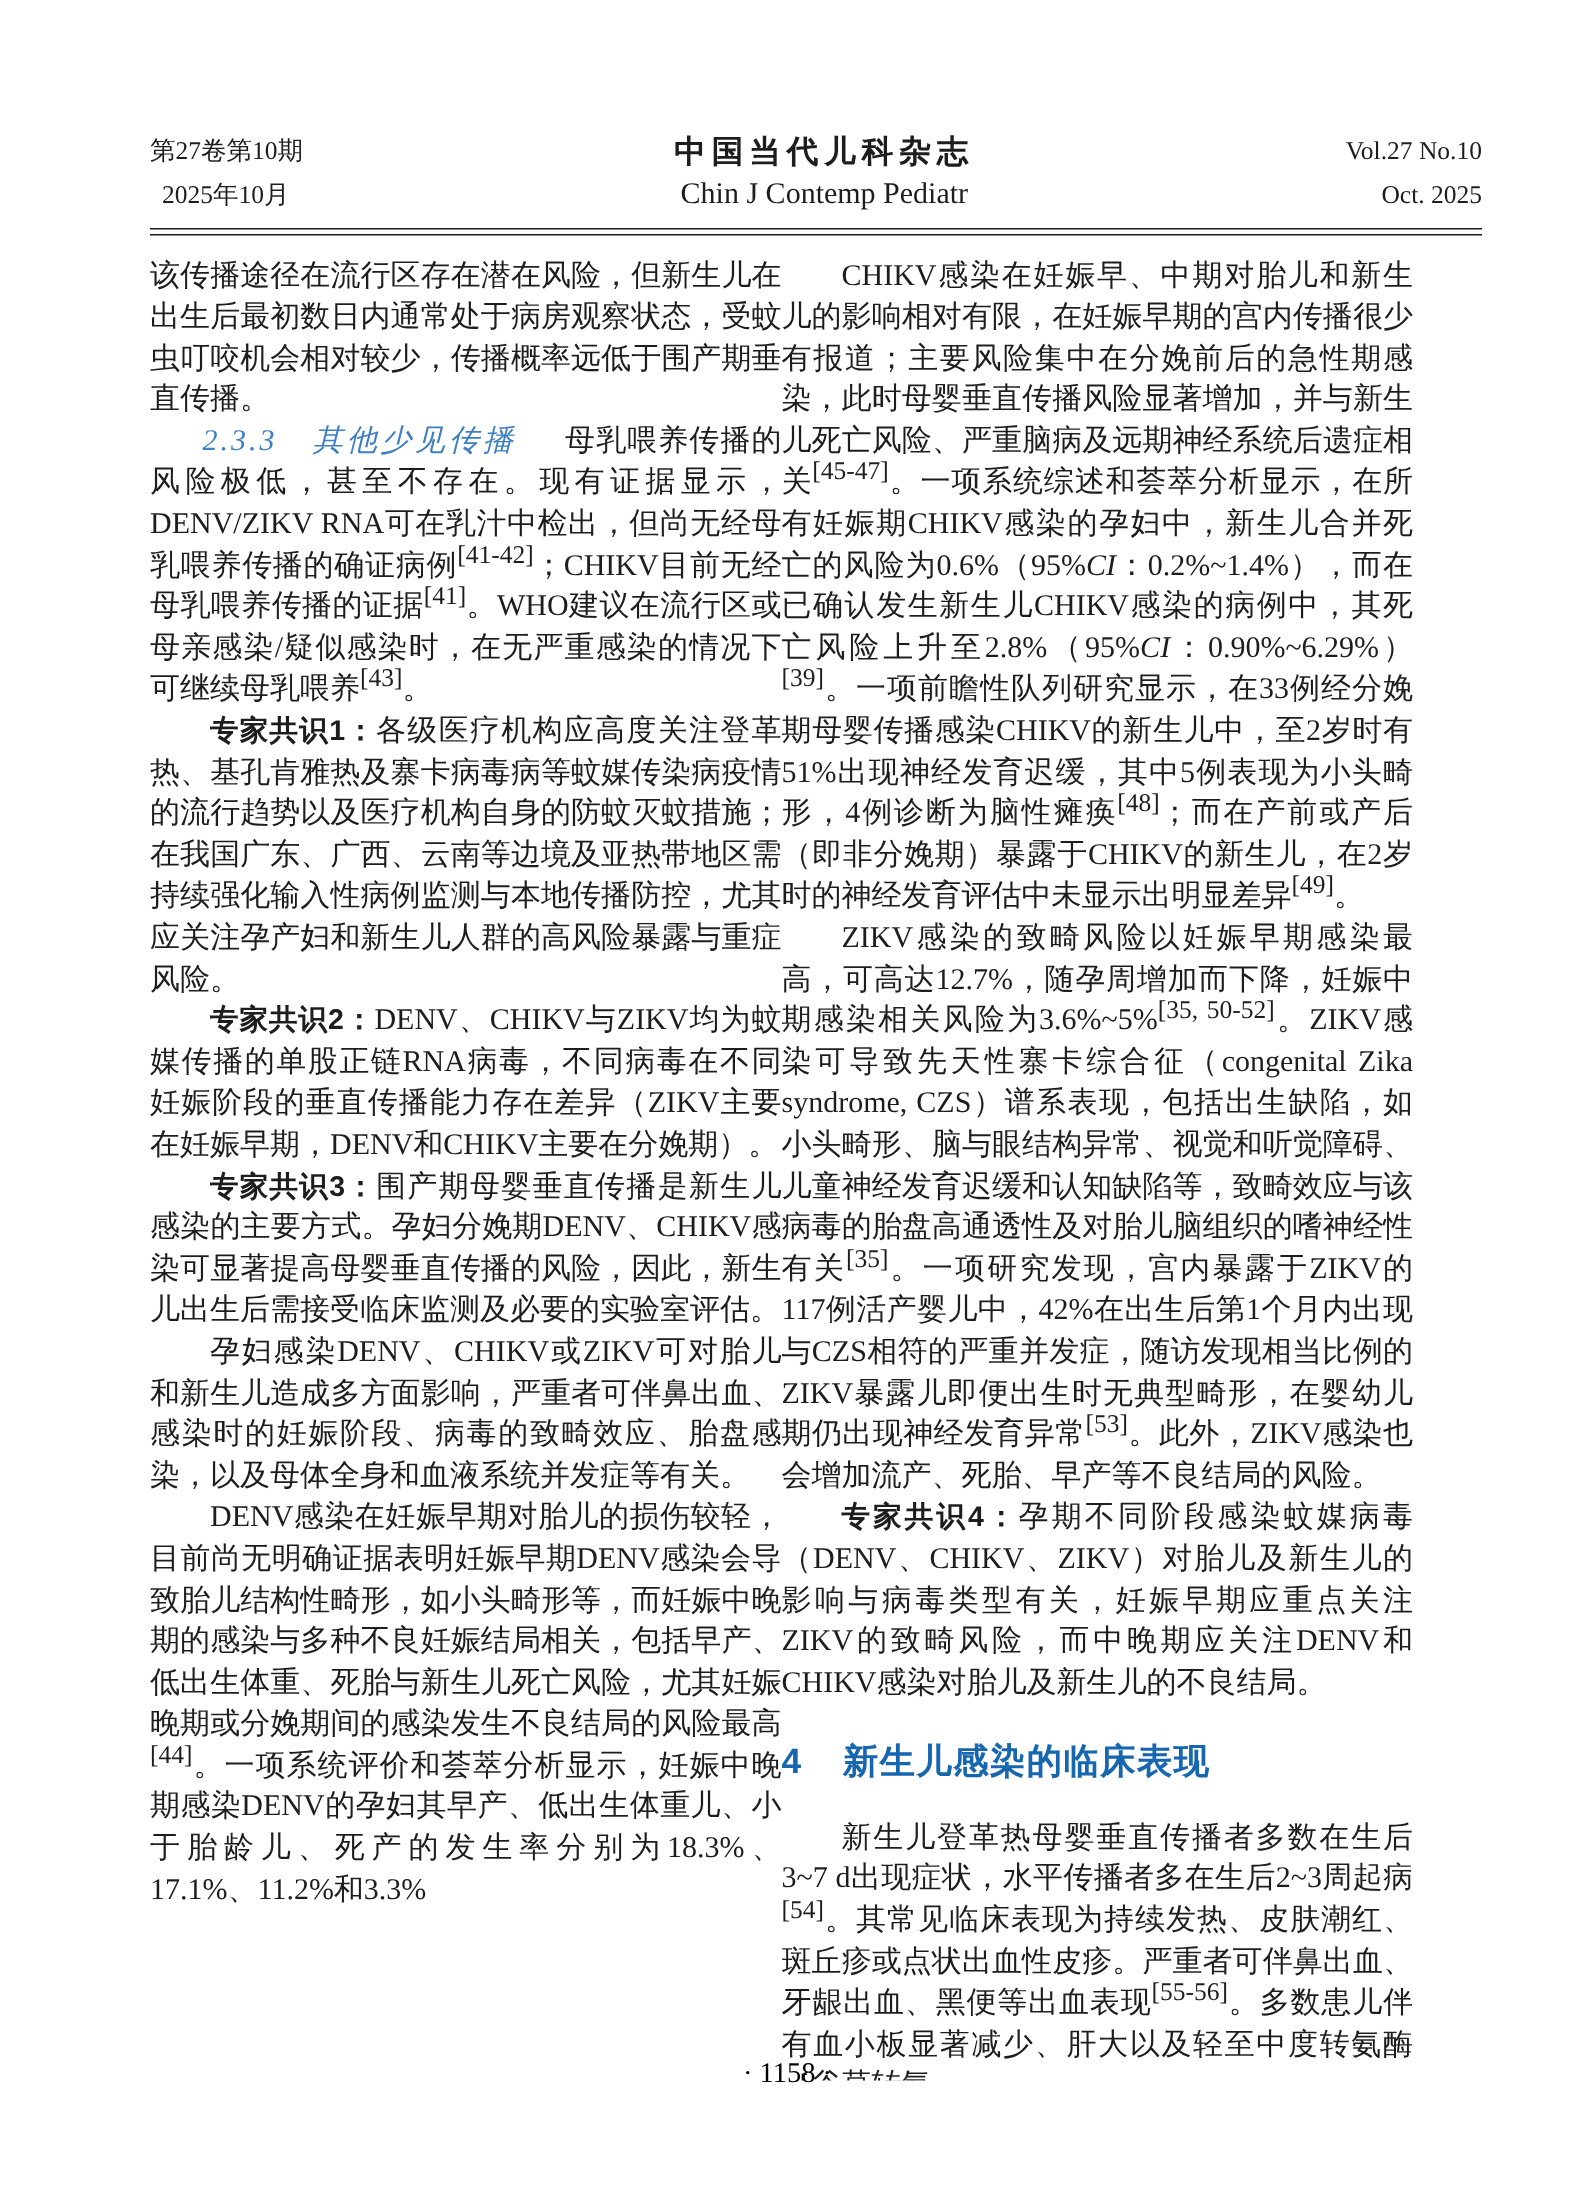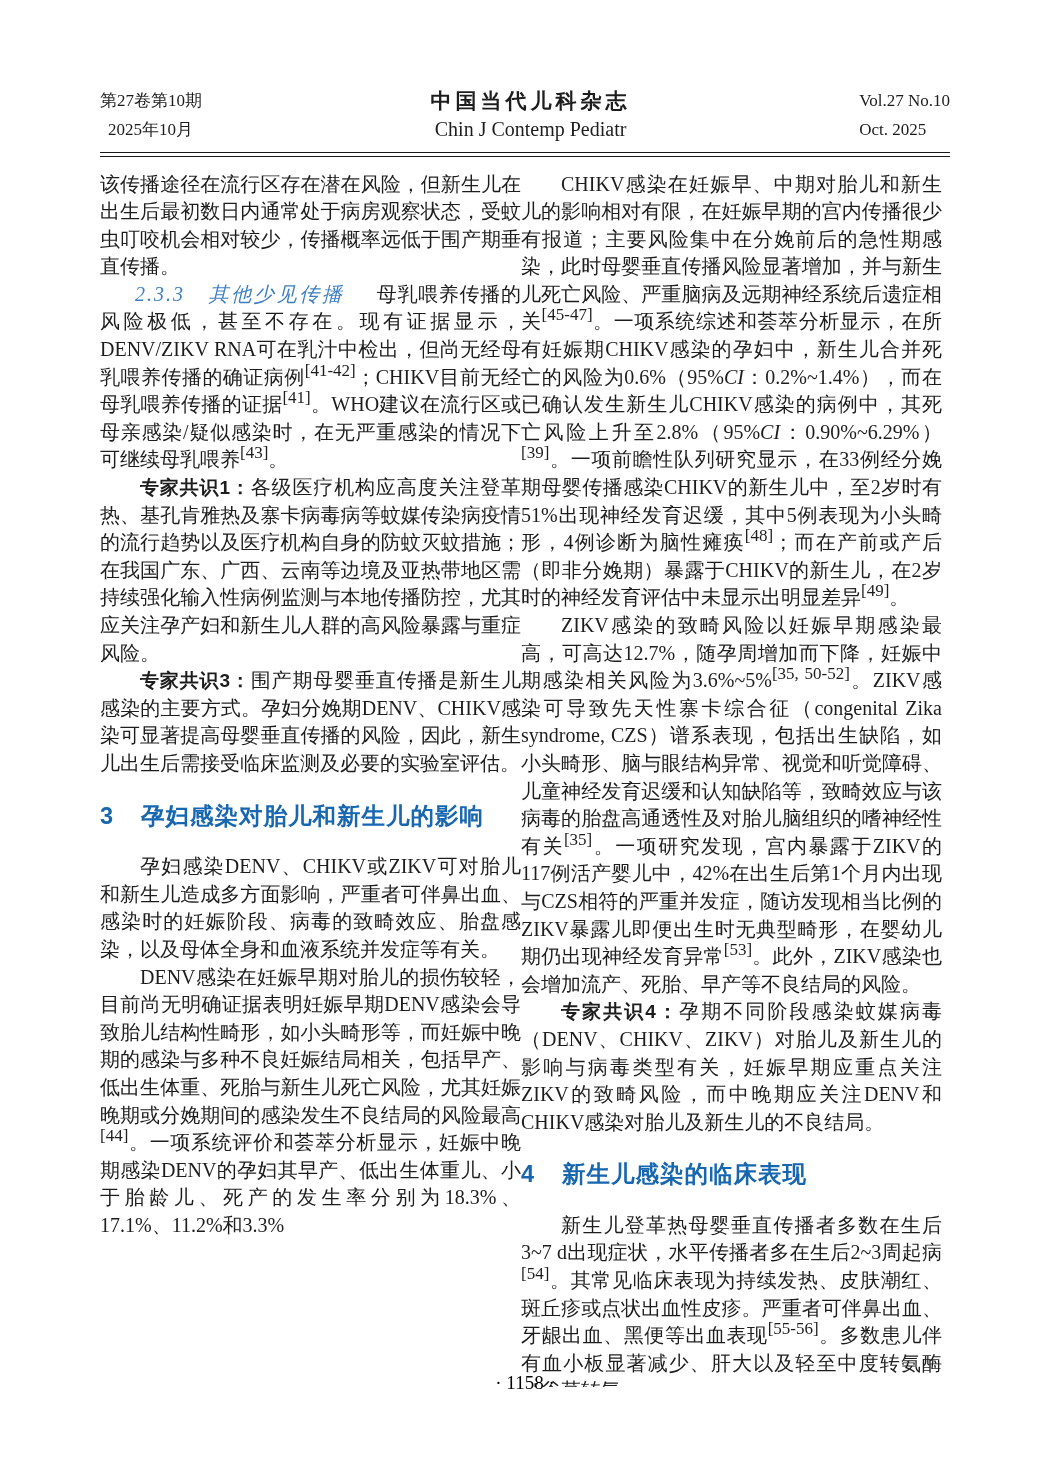--- a/index.html
+++ b/index.html
@@ -6,25 +6,25 @@
     --blue:#1766b0;
     --subblue:#3d7fc2;
     --text:#1d1d1d;
   }
   *{box-sizing:border-box;}
   html,body{margin:0;padding:0;}
   body{
     width:1050px;height:1473px;background:#ffffff;overflow:hidden;
     font-family:"Liberation Serif","DejaVu Serif",serif;color:var(--text);
   }
-  .page{position:relative;width:1050px;height:1134px;padding:86px 100px 0 100px;}
+  .page{position:relative;width:1050px;height:1134px;padding:86px 62px 0 100px;}
   
   .hdr{display:flex;justify-content:space-between;align-items:flex-start;}
   .hdr-side{font-size:17px;line-height:29px;}
-  .hdr-side.right{text-align:left;}
+  .hdr-side.right{text-align:right;}
   .hdr-side .l2{padding-left:8px;}
   .hdr-center{text-align:center;}
   .hdr-center .cn{font-size:21px;font-weight:bold;letter-spacing:4px;line-height:30px;}
   .hdr-center .en{font-size:20px;line-height:27px;}
   .rule{margin-top:8px;height:4.5px;border-top:1.8px solid #1a1a1a;border-bottom:1.2px solid #1a1a1a;}
   
   .cols{display:flex;margin-top:14px;height:1216px;overflow:hidden;}
   .col{width:421px;font-size:20px;line-height:27.6px;text-align:justify;}
   .col p{margin:0;}
   .col p.indent{text-indent:2em;}
@@ -61,22 +61,22 @@
     </div>
   </div>
 
   <div class="rule"></div>
 
   <div class="cols">
     <div class="col" id="col-left">
         <p><span>该传播途径在流行区存在潜在风险，但新生儿在出生后最初数日内通常处于病房观察状态，受蚊虫叮咬机会相对较少，传播概率远低于围产期垂直传播。</span></p>
         <p><span class="hsub">2.3.3　其他少见传播</span><span>母乳喂养传播的风险极低，甚至不存在。现有证据显示，DENV/ZIKV RNA可在乳汁中检出，但尚无经母乳喂养传播的确证病例</span><sup class="ref">[41-42]</sup><span>；CHIKV目前无经母乳喂养传播的证据</span><sup class="ref">[41]</sup><span>。WHO建议在流行区或母亲感染/疑似感染时，在无严重感染的情况下可继续母乳喂养</span><sup class="ref">[43]</sup><span>。</span></p>
         <p class="indent"><b class="lead">专家共识1：</b><span>各级医疗机构应高度关注登革热、基孔肯雅热及寨卡病毒病等蚊媒传染病疫情的流行趋势以及医疗机构自身的防蚊灭蚊措施；在我国广东、广西、云南等边境及亚热带地区需持续强化输入性病例监测与本地传播防控，尤其应关注孕产妇和新生儿人群的高风险暴露与重症风险。</span></p>
+        <p class="indent"><b class="lead">专家共识2：</b><span>DENV、CHIKV与ZIKV均为蚊媒传播的单股正链RNA病毒，不同病毒在不同妊娠阶段的垂直传播能力存在差异（ZIKV主要在妊娠早期，DENV和CHIKV主要在分娩期）。</span></p>
         <p class="indent"><b class="lead">专家共识3：</b><span>围产期母婴垂直传播是新生儿感染的主要方式。孕妇分娩期DENV、CHIKV感染可显著提高母婴垂直传播的风险，因此，新生儿出生后需接受临床监测及必要的实验室评估。</span></p>
-        <h2><span class="num">3</span><span>孕妇感染对胎儿和新生儿的影响</span></h2>
         <p class="indent"><span>孕妇感染DENV、CHIKV或ZIKV可对胎儿和新生儿造成多方面影响，严重者可伴鼻出血、感染时的妊娠阶段、病毒的致畸效应、胎盘感染，以及母体全身和血液系统并发症等有关。</span></p>
         <p class="indent"><span>DENV感染在妊娠早期对胎儿的损伤较轻，目前尚无明确证据表明妊娠早期DENV感染会导致胎儿结构性畸形，如小头畸形等，而妊娠中晚期的感染与多种不良妊娠结局相关，包括早产、低出生体重、死胎与新生儿死亡风险，尤其妊娠晚期或分娩期间的感染发生不良结局的风险最高</span><sup class="ref">[44]</sup><span>。一项系统评价和荟萃分析显示，妊娠中晚期感染DENV的孕妇其早产、低出生体重儿、小于胎龄儿、死产的发生率分别为18.3%、17.1%、11.2%和3.3%</span></p>
       </div>
     <div class="col" id="col-right">
         <p class="indent"><span>CHIKV感染在妊娠早、中期对胎儿和新生儿的影响相对有限，在妊娠早期的宫内传播很少有报道；主要风险集中在分娩前后的急性期感染，此时母婴垂直传播风险显著增加，并与新生儿死亡风险、严重脑病及远期神经系统后遗症相关</span><sup class="ref">[45-47]</sup><span>。一项系统综述和荟萃分析显示，在所有妊娠期CHIKV感染的孕妇中，新生儿合并死亡的风险为0.6%（95%</span><i class="it">CI</i><span>：0.2%~1.4%），而在已确认发生新生儿CHIKV感染的病例中，其死亡风险上升至2.8%（95%</span><i class="it">CI</i><span>：0.90%~6.29%）</span><sup class="ref">[39]</sup><span>。一项前瞻性队列研究显示，在33例经分娩期母婴传播感染CHIKV的新生儿中，至2岁时有51%出现神经发育迟缓，其中5例表现为小头畸形，4例诊断为脑性瘫痪</span><sup class="ref">[48]</sup><span>；而在产前或产后（即非分娩期）暴露于CHIKV的新生儿，在2岁时的神经发育评估中未显示出明显差异</span><sup class="ref">[49]</sup><span>。</span></p>
         <p class="indent"><span>ZIKV感染的致畸风险以妊娠早期感染最高，可高达12.7%，随孕周增加而下降，妊娠中期感染相关风险为3.6%~5%</span><sup class="ref">[35, 50-52]</sup><span>。ZIKV感染可导致先天性寨卡综合征（congenital Zika syndrome, CZS）谱系表现，包括出生缺陷，如小头畸形、脑与眼结构异常、视觉和听觉障碍、儿童神经发育迟缓和认知缺陷等，致畸效应与该病毒的胎盘高通透性及对胎儿脑组织的嗜神经性有关</span><sup class="ref">[35]</sup><span>。一项研究发现，宫内暴露于ZIKV的117例活产婴儿中，42%在出生后第1个月内出现与CZS相符的严重并发症，随访发现相当比例的ZIKV暴露儿即便出生时无典型畸形，在婴幼儿期仍出现神经发育异常</span><sup class="ref">[53]</sup><span>。此外，ZIKV感染也会增加流产、死胎、早产等不良结局的风险。</span></p>
         <p class="indent"><b class="lead">专家共识4：</b><span>孕期不同阶段感染蚊媒病毒（DENV、CHIKV、ZIKV）对胎儿及新生儿的影响与病毒类型有关，妊娠早期应重点关注ZIKV的致畸风险，而中晚期应关注DENV和CHIKV感染对胎儿及新生儿的不良结局。</span></p>
         <h2><span class="num">4</span><span>新生儿感染的临床表现</span></h2>
         <p class="indent"><span>新生儿登革热母婴垂直传播者多数在生后3~7 d出现症状，水平传播者多在生后2~3周起病</span><sup class="ref">[54]</sup><span>。其常见临床表现为持续发热、皮肤潮红、斑丘疹或点状出血性皮疹。严重者可伴鼻出血、牙龈出血、黑便等出血表现</span><sup class="ref">[55-56]</sup><span>。多数患儿伴有血小板显著减少、肝大以及轻至中度转氨酶［谷草转氨</span></p>
       </div>

